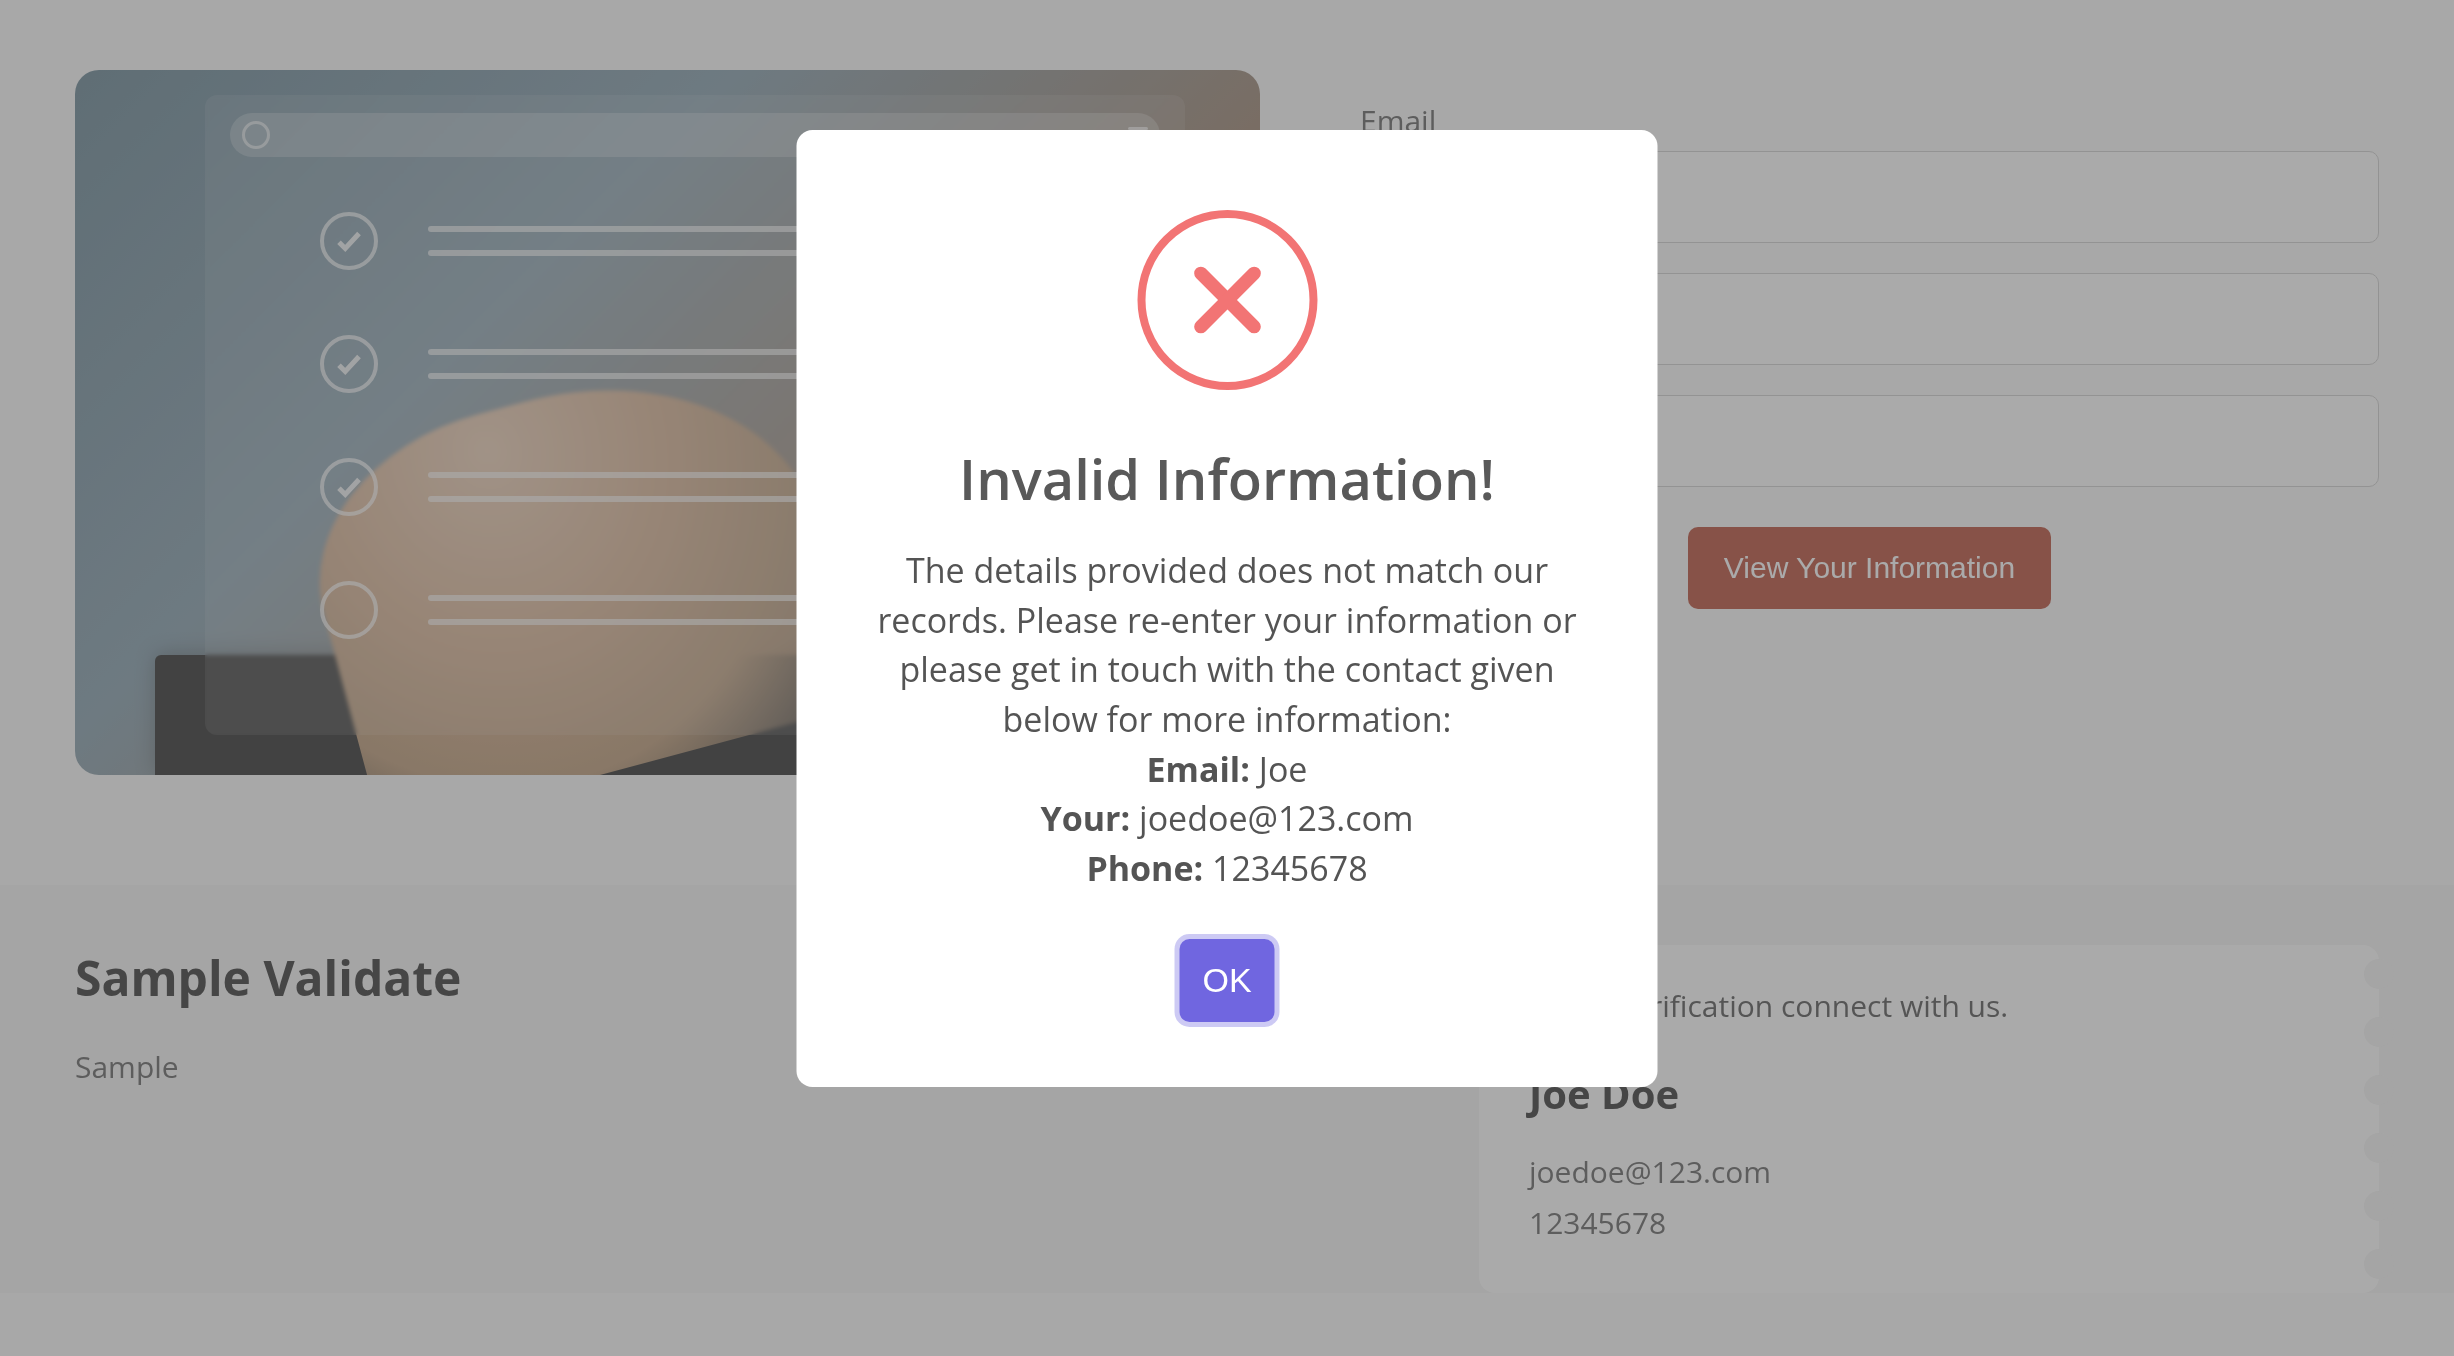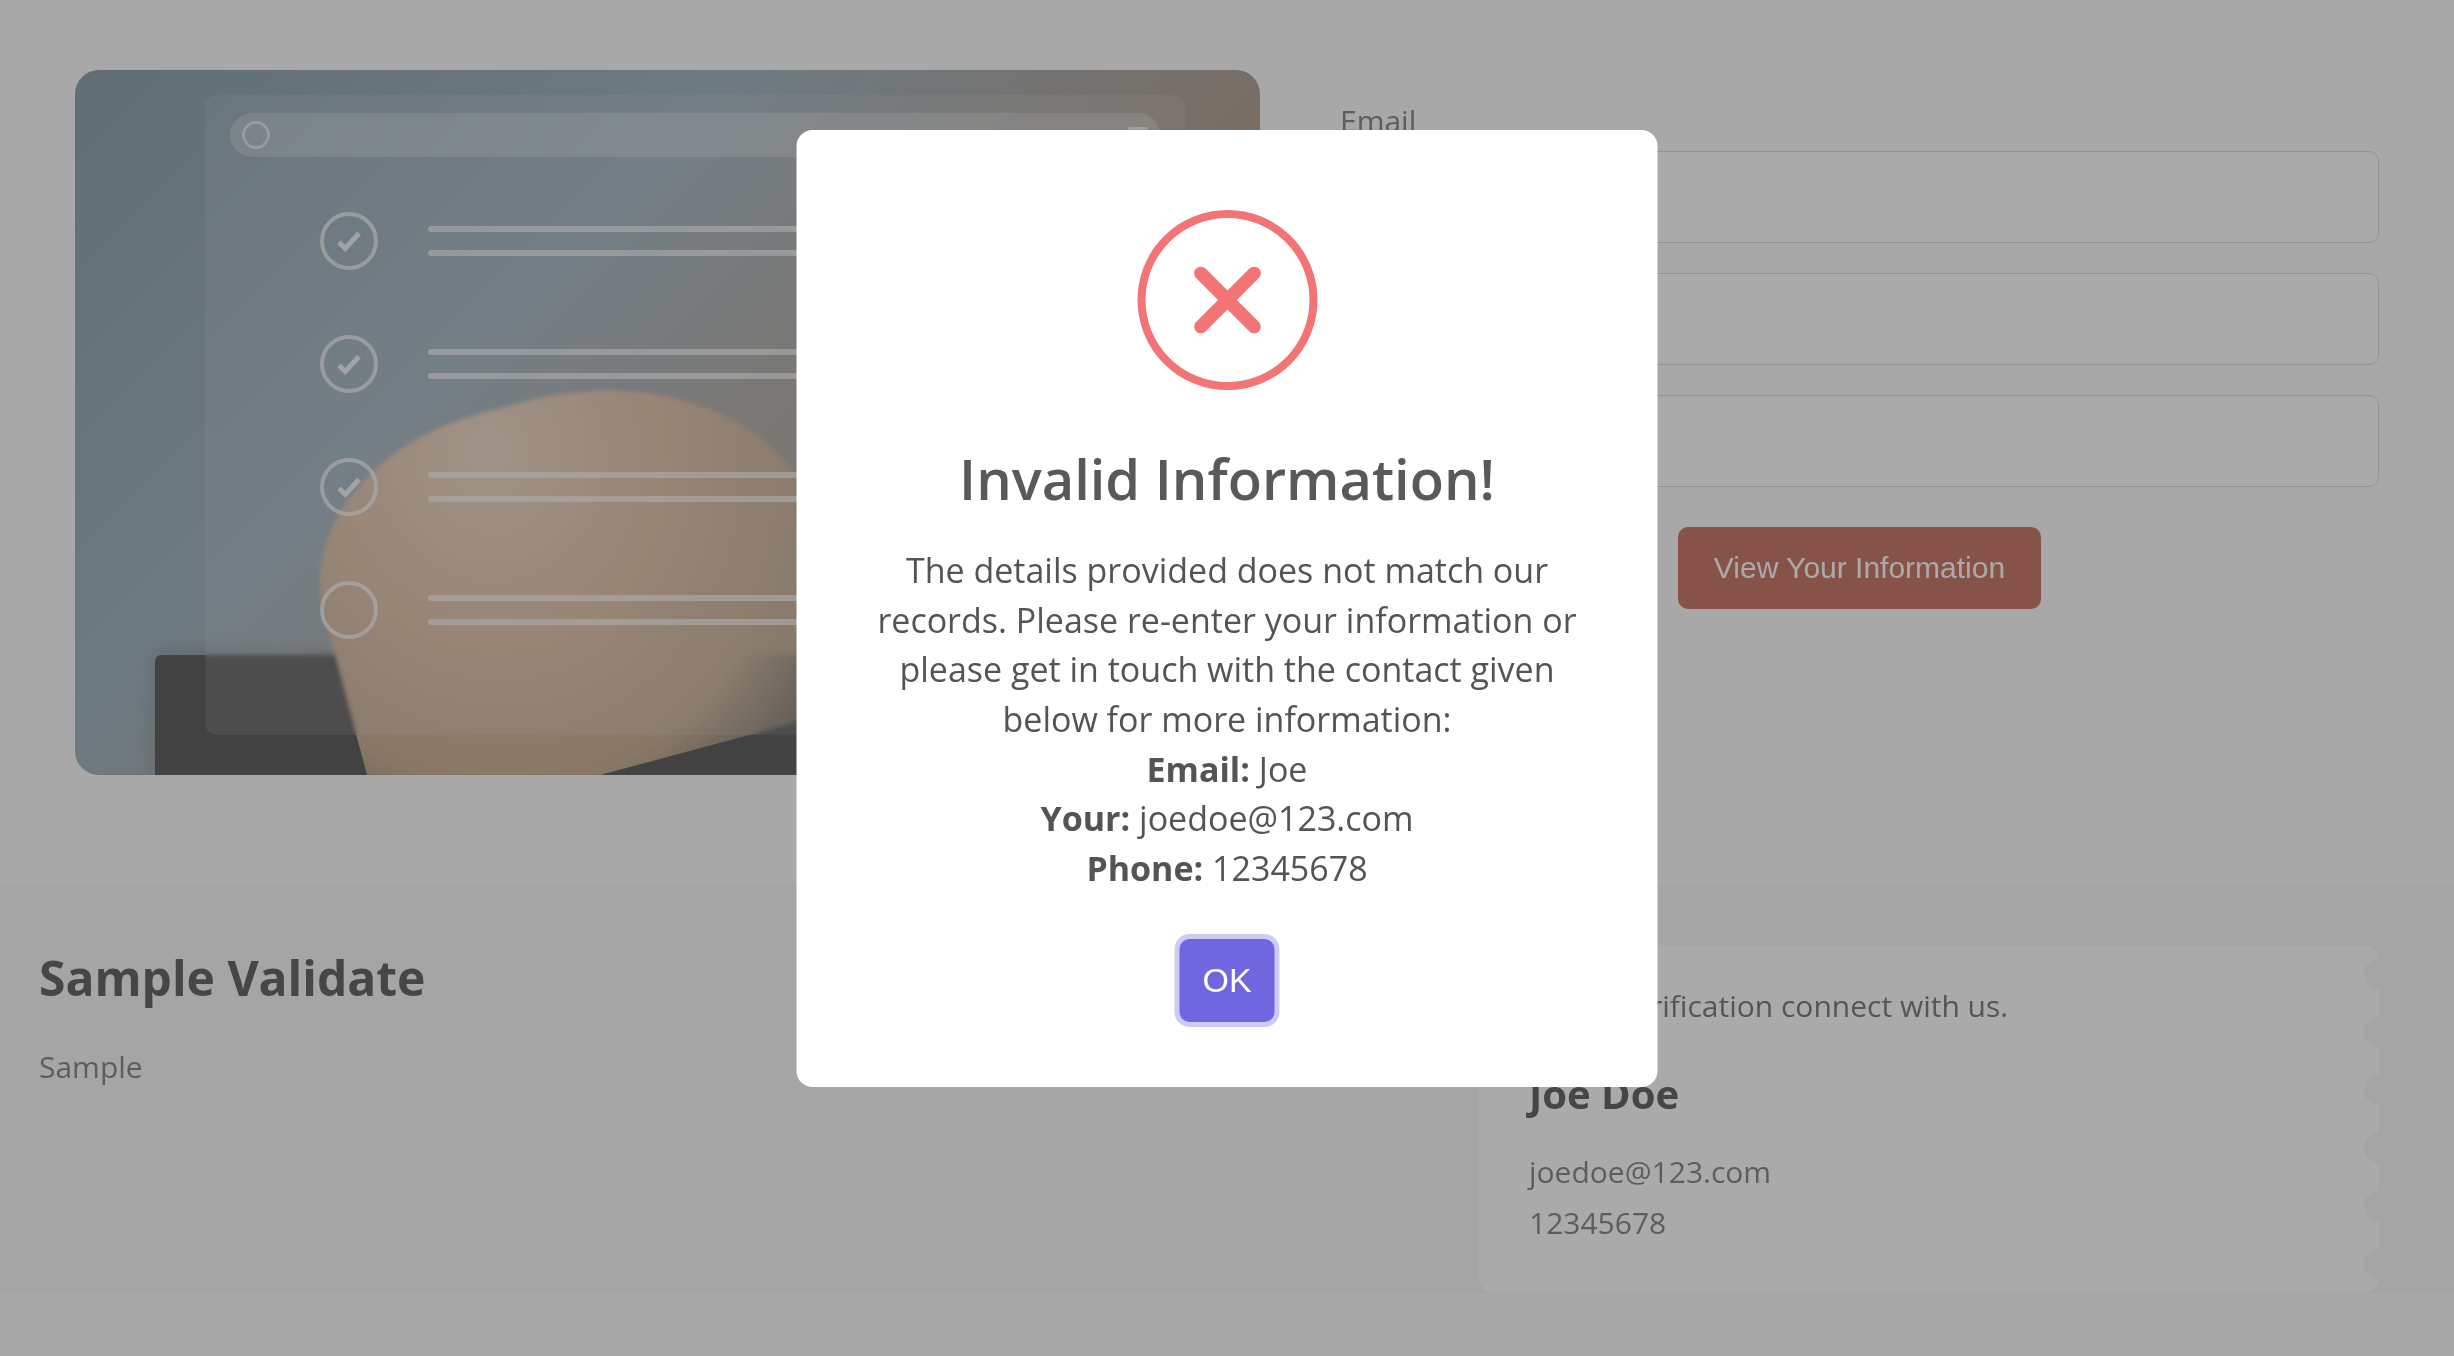--- a/index.html
+++ b/index.html
@@ -15,21 +15,21 @@
       width: 2454px;
       height: 1356px;
       overflow: hidden;
     }
     .page {
       transform-origin: top left;
     }
     .hero {
       display: flex;
       padding: 70px 75px 110px 75px;
-      gap: 80px;
+      gap: 100px;
     }
     .hero-image {
       width: 1185px;
       height: 705px;
       border-radius: 24px;
       overflow: hidden;
       background: linear-gradient(135deg, #5a7a8a 0%, #7a95a5 35%, #9a7050 75%, #b0855e 100%);
       position: relative;
       flex-shrink: 0;
     }
@@ -167,21 +167,21 @@
       border: none;
       padding: 24px 36px;
       font-size: 30px;
       border-radius: 10px;
       cursor: pointer;
       font-weight: 500;
     }
     .lower {
       display: flex;
       background: #f3f3f3;
-      padding: 60px 75px 0 39px;
+      padding: 60px 75px 0 75px;
       gap: 100px;
       border-top: 0;
     }
     .lower-left {
       flex: 1;
     }
     .lower-left h2 {
       font-size: 48px;
       font-weight: 700;
       color: #222;

